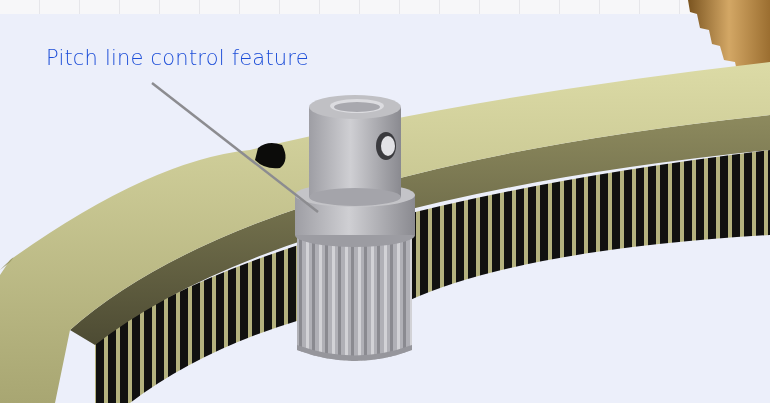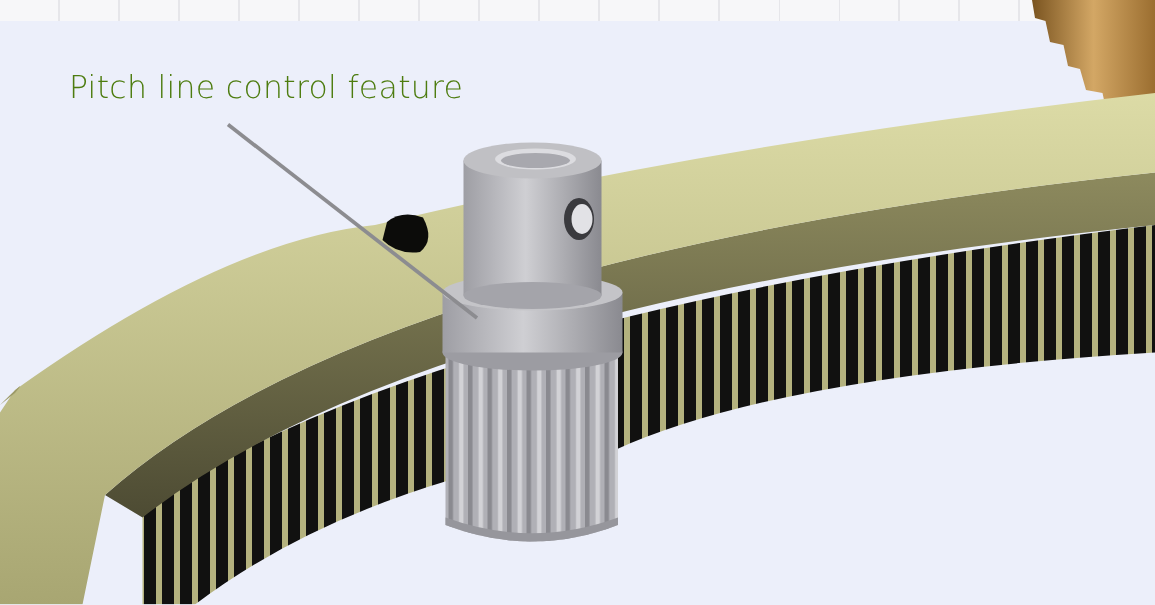--- a/index.html
+++ b/index.html
@@ -1,20 +1,20 @@
 <!DOCTYPE html>
 <html><head>
 <meta charset="utf-8">
 <style>
   html, body { margin: 0; padding: 0; }
   body { width: 770px; height: 403px; overflow: hidden; background: #eceffa; position: relative; font-family: "DejaVu Sans", sans-serif; }
   .topstrip { position: absolute; left: 0; top: 0; width: 770px; height: 14px; background: #f7f7f9;
     background-image: repeating-linear-gradient(90deg, transparent 0 39px, #e6e6ea 39px 40px); }
   .canvas { position: absolute; left: 0; top: 0; }
-  .label { position: absolute; left: 46px; top: 46px; font-size: 21px; color: #4d7c0f; letter-spacing: 0.2px; font-weight: 300; }
+  .label { position: absolute; left: 46px; top: 46px; font-size: 21px; color: #1d4ed8; letter-spacing: 0.2px; font-weight: 300; }
 </style>
 </head>
 <body>
 
 <div class="topstrip"></div>
 
 <svg class="canvas" width="770" height="403" viewBox="0 0 770 403">
   <defs>
     <linearGradient id="ringTop" x1="0" y1="0" x2="0" y2="1">
       <stop offset="0" stop-color="#dcdba6"></stop>

